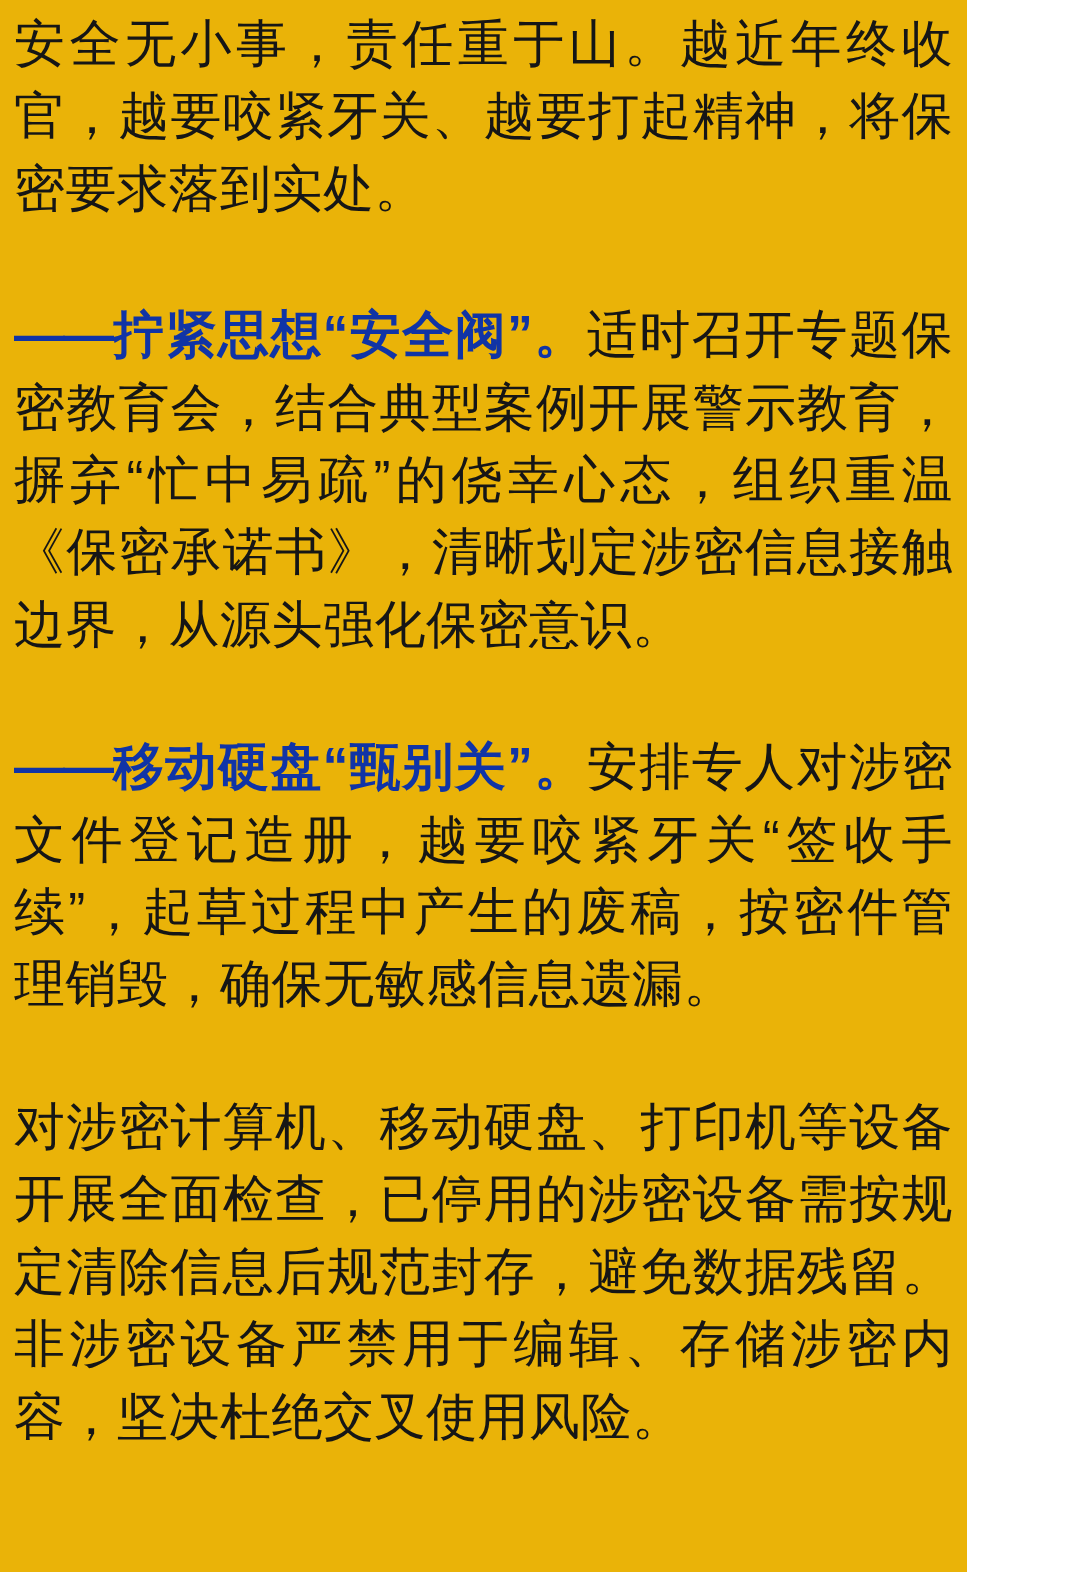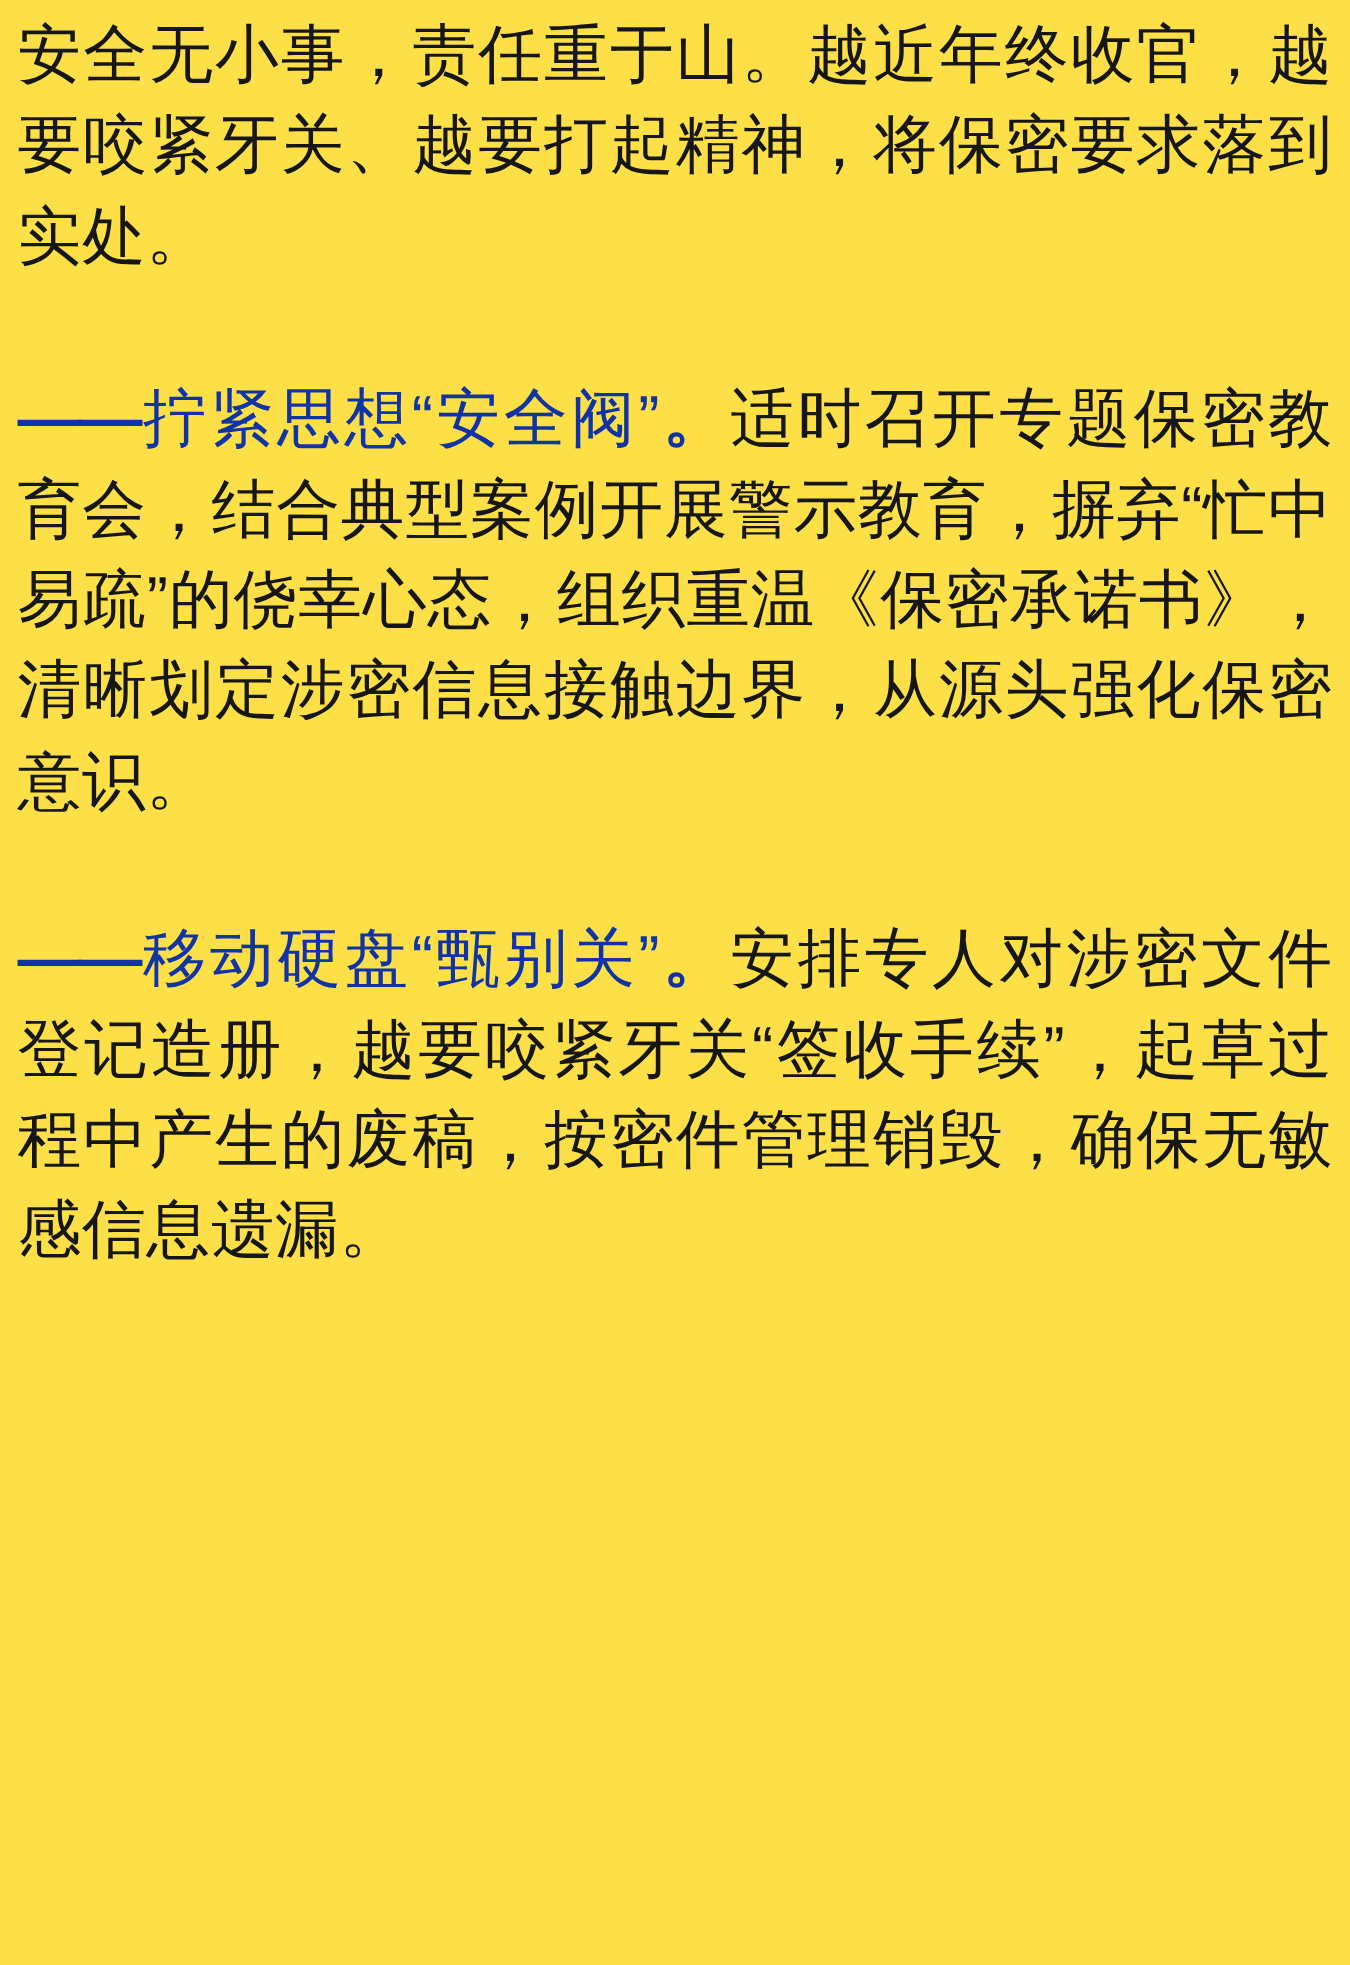--- a/index.html
+++ b/index.html
@@ -9,39 +9,39 @@
   }
   body {
     width: 1080px;
     height: 1572px;
     font-family: "Liberation Sans", "DejaVu Sans", sans-serif;
     color: #1a1a1a;
     overflow: hidden;
   }
   .page {
     box-sizing: border-box;
-    width: 1080px;
+    width: 967px;
     height: 1572px;
     padding: 8px 14px 0 14px;
-    background: #fde047;
+    background: #eab308;
   }
   .para {
     font-size: 51px;
     line-height: 1.42;
     letter-spacing: 0.5px;
     color: #161616;
     text-align: justify;
     text-justify: inter-ideograph;
     margin: 0;
   }
   .gap-lg { height: 74px; }
   .gap-md { height: 70px; }
   .lead {
     color: #1034a6;
-    font-weight: normal;
+    font-weight: bold;
     white-space: nowrap;
   }
   .dash {
     color: #1034a6;
     font-weight: bold;
     letter-spacing: -2px;
   }
   .blue-period {
     color: #1034a6;
     font-weight: bold;
@@ -63,14 +63,17 @@
   </p>
 
   <div class="gap-md"></div>
 
   <p class="para">
     <span class="dash">——</span><span class="lead">移动硬盘“甄别关”</span><span class="blue-period">。</span><span>安排专人对涉密文件登记造册，越要咬紧牙关“签收手续”，起草过程中产生的废稿，按密件管理销毁，确保无敏感信息遗漏。</span>
   </p>
 
   <div class="gap-md"></div>
 
+  <p class="para">
+    <span>对涉密计算机、移动硬盘、打印机等设备开展全面检查，已停用的涉密设备需按规定清除信息后规范封存，避免数据残留。非涉密设备严禁用于编辑、存储涉密内容，坚决杜绝交叉使用风险。</span>
+  </p>
 
 </div>
 
 </body></html>

